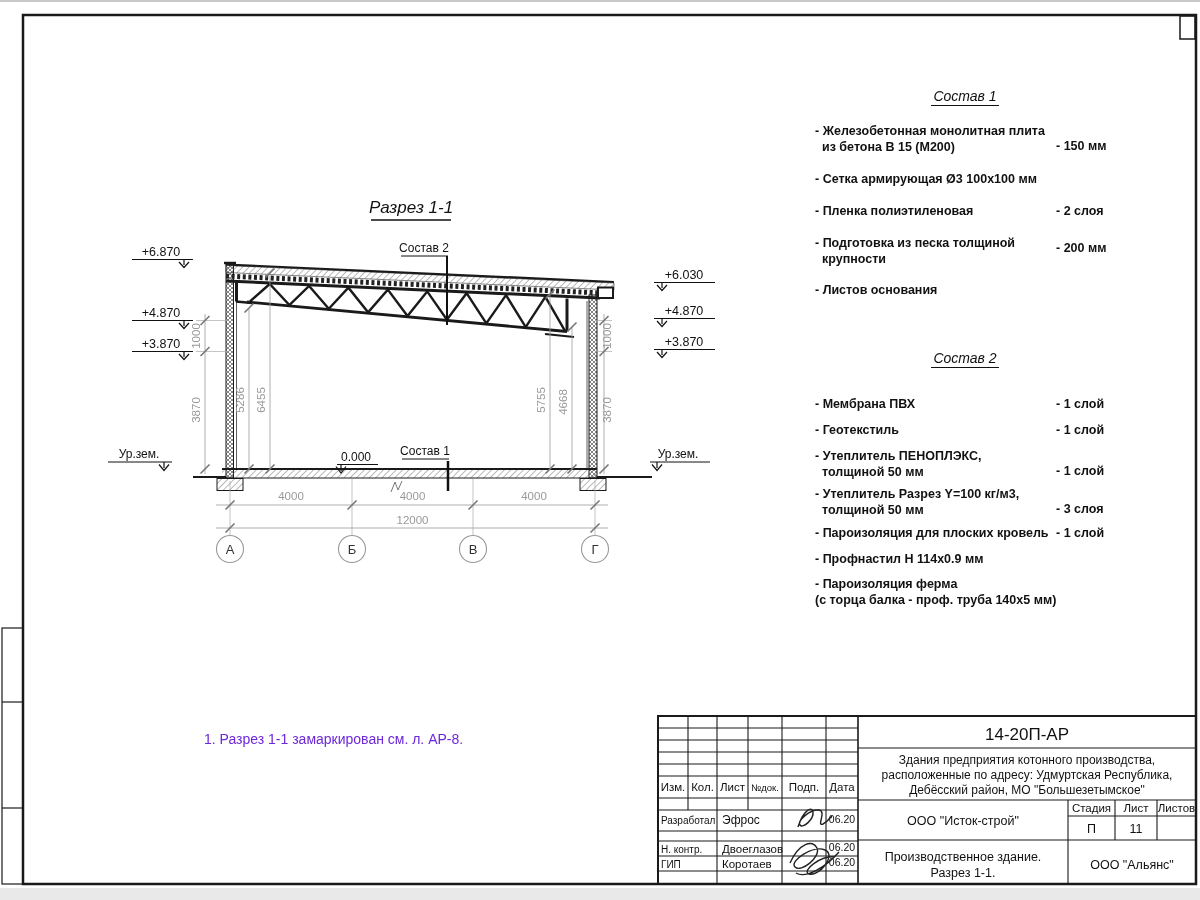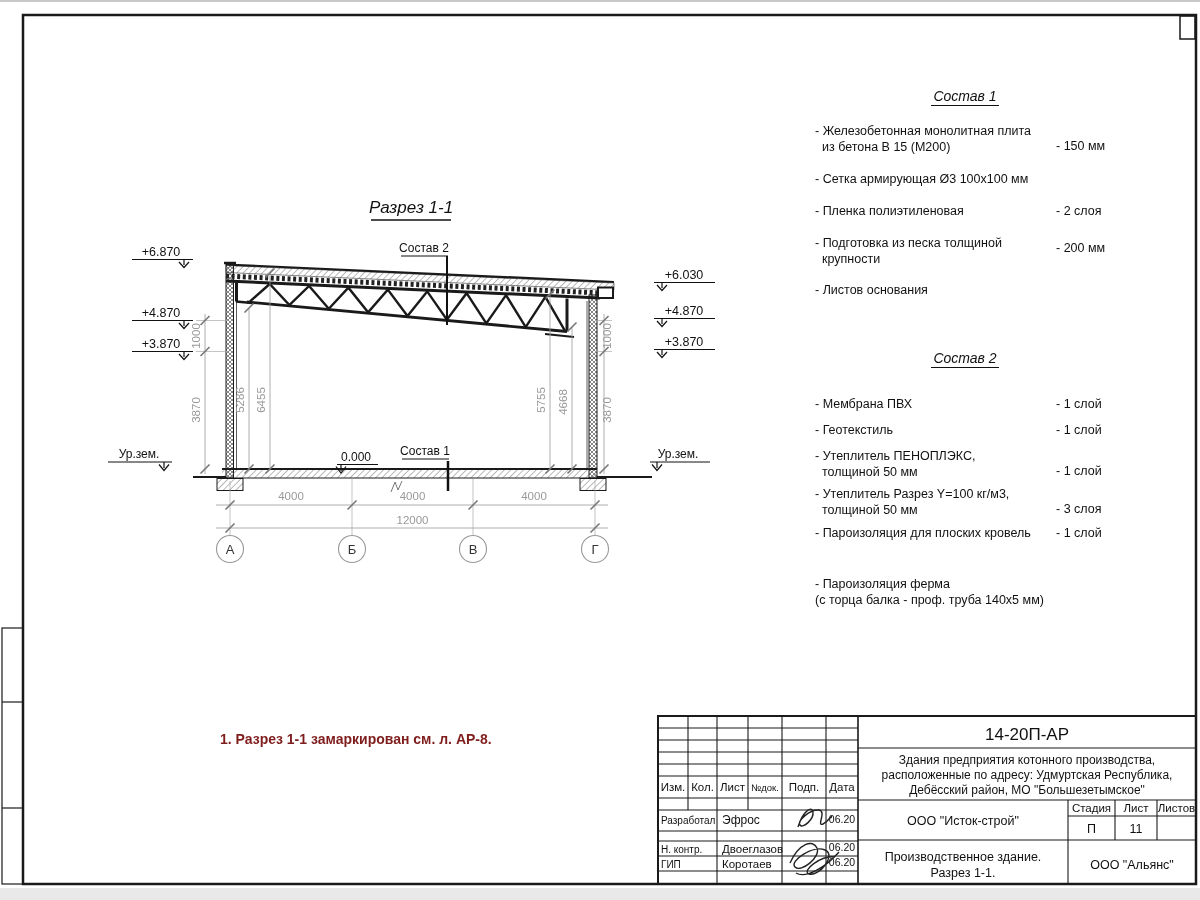--- a/index.html
+++ b/index.html
@@ -6,25 +6,25 @@
   .sheet{position:relative;width:1200px;height:900px;background:#fff;overflow:hidden;
          font-family:"Liberation Sans",sans-serif;color:#111;}
   .edge{position:absolute;left:0;width:1200px;background:#c9c9c9;}
   svg text{font-family:"Liberation Sans",sans-serif;}
   .dimtxt{fill:#999;font-size:11.5px;}
   .axistxt{fill:#333;font-size:13px;}
   .lbl{fill:#111;font-size:12px;}
   .elev{fill:#111;font-size:12.5px;}
   .ttl{fill:#111;font-size:17px;font-style:italic;}
   .st{fill:#111;}
-  .note{position:absolute;left:220px;top:731px;font-size:14px;color:#7f1d1d;font-weight:bold;}
+  .note{position:absolute;left:204px;top:731px;font-size:14px;color:#6d28d9;}
   .spec-head{position:absolute;left:815px;width:300px;text-align:center;
              font-size:14px;font-style:italic;}
   .spec-head span{border-bottom:1px solid #111;padding:0 2px 1px;}
-  .spec-item{position:absolute;left:815px;width:310px;font-size:12.5px;line-height:15.5px;}
+  .spec-item{position:absolute;left:815px;width:310px;font-size:12.5px;line-height:15.5px;font-weight:bold;}
   .spec-line2{padding-left:7px;}
   .spec-value{position:absolute;left:241px;white-space:nowrap;}
 </style>
 </head>
 <body>
 
 <div class="sheet">
   <div class="edge" style="top:0;height:2px"></div>
   <div class="edge" style="top:888px;height:12px;background:#e9e9e9"></div>
 
@@ -335,19 +335,22 @@
   </div>
   <div class="spec-item" style="top:487px">
     <div class="spec-line">- Утеплитель Разрез Y=100 кг/м3,</div>
     <div class="spec-line spec-line2">толщиной 50 мм</div>
     <span class="spec-value" style="top:15px">- 3 слоя</span>
   </div>
   <div class="spec-item" style="top:526px">
     <div class="spec-line">- Пароизоляция для плоских кровель</div>
     <span class="spec-value" style="top:0">- 1 слой</span>
   </div>
+  <div class="spec-item" style="top:552px">
+    <div class="spec-line">- Профнастил Н 114х0.9 мм</div>
+  </div>
   <div class="spec-item" style="top:577px">
     <div class="spec-line">- Пароизоляция ферма</div>
     <div class="spec-line">(с торца балка - проф. труба 140х5 мм)</div>
   </div>
 
   <div class="note">1. Разрез 1-1 замаркирован см. л. АР-8.</div>
 </div>
 
 </body></html>

